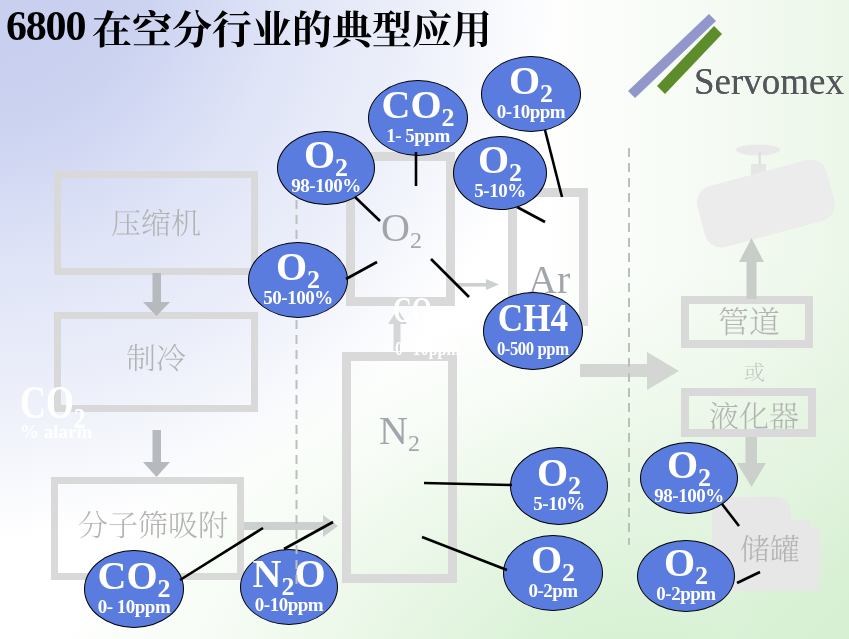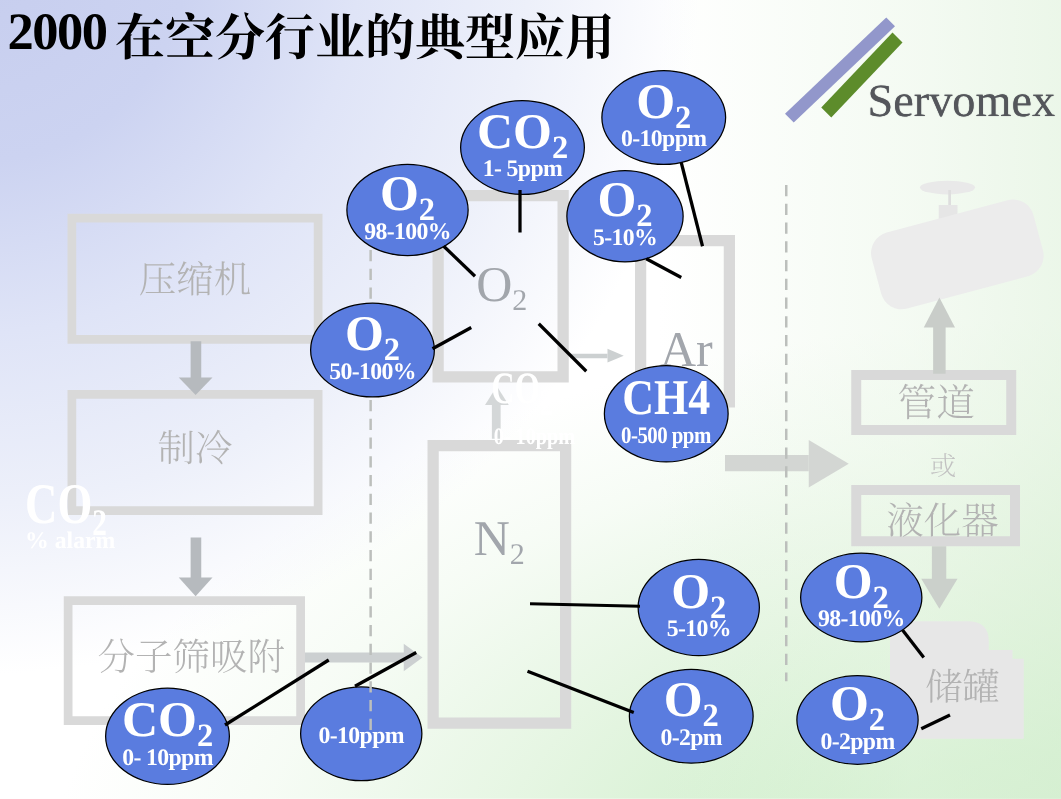--- a/index.html
+++ b/index.html
@@ -116,36 +116,37 @@
 <path d="M0.8 -2 1.6 -0.5C1.8 -0.6 2 -0.7 2.1 -1C6 -1.9 8.9 -2.6 11.1 -3.2L11 -3.5C6.7 -2.8 2.6 -2.2 0.8 -2ZM14.2 -16.9 14 -16.7C15 -16.2 16.3 -15.2 16.7 -14.4C18 -13.9 18.4 -16.4 14.2 -16.9ZM8.4 -6.1H3.9V-10H8.4ZM3.9 -4.3V-5.5H8.4V-4.4H8.5C8.9 -4.4 9.4 -4.7 9.5 -4.8V-9.9C9.8 -9.9 10.1 -10.1 10.2 -10.2L8.8 -11.3L8.2 -10.6H4L2.8 -11.2V-3.9H3C3.4 -3.9 3.9 -4.2 3.9 -4.3ZM18.4 -14.6 17.5 -13.5H12.7C12.6 -14.6 12.6 -15.6 12.6 -16.8C13.1 -16.8 13.3 -17.1 13.4 -17.3L11.5 -17.6C11.5 -16.1 11.5 -14.8 11.6 -13.5H1L1.2 -12.9H11.6C11.8 -9.3 12.3 -6.2 13.3 -3.8C11.6 -1.8 9.3 -0 6.4 1.2L6.6 1.5C9.6 0.5 11.9 -1.1 13.8 -2.9C14.7 -1.2 15.9 0.1 17.6 0.9C18.6 1.5 19.7 1.9 20 1.3C20.1 1.1 20.1 0.9 19.5 0.3L19.7 -2.7L19.5 -2.8C19.3 -1.9 18.9 -0.9 18.7 -0.4C18.5 0 18.4 0.1 18 -0.2C16.4 -0.9 15.3 -2.1 14.5 -3.7C16.2 -5.7 17.4 -7.9 18.2 -10.1C18.8 -10 19 -10.1 19.1 -10.4L17.2 -11C16.6 -8.8 15.5 -6.6 14.1 -4.7C13.2 -7 12.8 -9.8 12.7 -12.9H19.6C19.8 -12.9 20.1 -13 20.1 -13.2C19.4 -13.8 18.4 -14.6 18.4 -14.6Z" transform="translate(744,380)" fill="#c2c2c2" aria-label="或"></path>
 
     <g>
       <path d="M628,91 L709,14 L716,21 L635,98 Z" fill="#9297cb"></path>
       <path d="M657,86 L714,26 L722,34 L665,94 Z" fill="#5d8c2b"></path>
     </g>
 
 <path d="M33.2 -29.3 30.4 -25.8H18.1C19.1 -27.7 19.8 -29.6 20.5 -31.4C21.6 -31.5 21.9 -31.8 22 -32.3L15.2 -34.1C14.7 -31.5 13.9 -28.6 12.8 -25.8H2L2.4 -24.6H12.3C9.8 -18.6 6.1 -12.6 1 -8.2L1.3 -7.8C3.7 -9.1 5.8 -10.5 7.8 -12.2V3.5H8.6C10.5 3.5 12.4 2.5 12.5 2.2V-15.4C13.2 -15.6 13.6 -15.8 13.8 -16.2L12.3 -16.7C14.4 -19.2 16.1 -21.9 17.6 -24.6H37.1C37.7 -24.6 38.1 -24.8 38.2 -25.3C36.3 -26.9 33.2 -29.3 33.2 -29.3ZM31.6 -16.6 29.1 -13.5H26.9V-21.3C27.8 -21.5 28.1 -21.8 28.2 -22.4L22.1 -22.9V-13.5H14.5L14.8 -12.4H22.1V-0.1H13.1L13.4 1H37.6C38.2 1 38.6 0.8 38.7 0.4C36.9 -1.2 33.8 -3.5 33.8 -3.5L31.2 -0.1H26.9V-12.4H35.1C35.6 -12.4 36.1 -12.6 36.2 -13C34.5 -14.5 31.6 -16.6 31.6 -16.6Z M57.7 -21.6C59 -21.6 59.6 -21.9 59.8 -22.4L53.6 -25.6C51.9 -22.3 47.2 -17 42.7 -14.1L43 -13.8C48.8 -15.4 54.5 -18.7 57.7 -21.6ZM46.1 -30.6 45.6 -30.5C45.9 -28.1 44.5 -25.8 43.2 -25C41.9 -24.4 41 -23.2 41.4 -21.8C42 -20.2 43.8 -19.8 45.2 -20.7C46.7 -21.6 47.8 -23.7 47.3 -26.8H72.2C72 -25.5 71.7 -24 71.4 -22.7C69.2 -23.6 66.2 -24.3 62.5 -24.5L62.2 -24.2C66.1 -22 71 -18 73.3 -14.6C77.4 -13.2 79 -18.6 72.7 -22C74.4 -23.1 76.3 -24.6 77.4 -25.8C78.3 -25.8 78.7 -25.9 79 -26.3L74.5 -30.5L71.9 -27.9H61.4C64.5 -28.8 65.3 -34.4 56.2 -34.1L56 -33.9C57.4 -32.7 58.4 -30.5 58.4 -28.6C58.9 -28.2 59.4 -28 59.8 -27.9H47.1C46.9 -28.8 46.6 -29.6 46.1 -30.6ZM73.7 -3.2 71.2 0.2H62.5V-12H73.6C74.2 -12 74.6 -12.2 74.7 -12.7C73.1 -14.2 70.4 -16.4 70.4 -16.4L68 -13.2H45.8L46.1 -12H57.6V0.2H41.7L42 1.3H77.1C77.7 1.3 78.1 1.1 78.2 0.7C76.5 -1 73.7 -3.2 73.7 -3.2Z M99.3 -31.3 93 -33.7C91.3 -27.6 87.1 -19.8 81 -15L81.3 -14.6C89.4 -18.2 94.8 -24.8 97.8 -30.6C98.8 -30.6 99.1 -30.9 99.3 -31.3ZM107 -33.2 103.8 -34.3 103.4 -34C105.4 -24.5 109.3 -18.5 115.6 -14.5C116.2 -16.3 117.8 -18.1 119.2 -18.7L119.4 -19.2C113.5 -21.4 108.1 -25.8 105.5 -31C106.2 -31.8 106.7 -32.6 107 -33.2ZM99.5 -17.2H86.8L87.1 -16.1H94.2C93.9 -10.2 92.7 -3.2 82.4 3.1L82.8 3.6C96.2 -1.7 98.6 -9.2 99.4 -16.1H106.5C106.1 -8.1 105.4 -2.8 104.2 -1.9C103.8 -1.6 103.5 -1.4 102.8 -1.4C101.8 -1.4 98.7 -1.6 96.7 -1.8V-1.3C98.6 -1 100.3 -0.3 101.1 0.4C101.8 1.1 102 2.2 102 3.6C104.6 3.6 106.2 3.1 107.6 2C109.8 0.1 110.7 -5.4 111.2 -15.4C112 -15.4 112.5 -15.7 112.8 -16L108.6 -19.7L106.1 -17.2Z M130.5 -33.8C128.8 -30.6 125.1 -25.6 121.7 -22.4L122 -22C126.8 -24.1 131.4 -27.4 134.3 -30.1C135.2 -29.9 135.6 -30.2 135.8 -30.6ZM137.6 -29.9 137.9 -28.8H156.5C157 -28.8 157.4 -29 157.6 -29.4C155.9 -30.9 153.2 -33.1 153.2 -33.1L150.8 -29.9ZM130.9 -25.8C129 -21.5 124.8 -14.9 120.7 -10.6L121.1 -10.2C123.2 -11.4 125.2 -12.9 127.2 -14.4V3.6H128C129.8 3.6 131.8 2.7 131.9 2.4V-16.8C132.6 -16.9 133 -17.2 133.1 -17.6L131.4 -18.2C132.8 -19.5 134 -20.8 135 -22C136 -21.9 136.4 -22.1 136.6 -22.5ZM135.4 -20.7 135.7 -19.6H147.2V-2.7C147.2 -2.1 147 -1.9 146.2 -1.9C145.1 -1.9 139.1 -2.2 139.1 -2.2V-1.7C141.8 -1.3 143 -0.8 143.9 -0.1C144.7 0.6 145 1.8 145.2 3.3C151.1 2.9 152 0.7 152 -2.5V-19.6H157.8C158.4 -19.6 158.8 -19.8 159 -20.2C157.3 -21.8 154.4 -24 154.4 -24L151.9 -20.7Z M164 -25.6 163.5 -25.4C165.7 -20.3 168.1 -13.5 168.3 -8C172.9 -3.6 176.1 -14.9 164 -25.6ZM194 -4.2 191.2 -0.2H187V-6.5C190.8 -11.8 194.6 -18.5 196.7 -22.9C197.6 -22.8 198.1 -23.1 198.3 -23.6L192 -25.7C190.8 -21 188.9 -14.6 187 -9.1V-31.7C187.9 -31.8 188.2 -32.2 188.2 -32.7L182.3 -33.3V-0.2H178V-31.8C178.9 -31.9 179.2 -32.2 179.3 -32.8L173.4 -33.4V-0.2H161.6L162 0.9H197.8C198.4 0.9 198.8 0.7 198.9 0.3C197.2 -1.5 194 -4.2 194 -4.2Z M221.3 -18.2 220.9 -18C222.6 -15.8 224.1 -12.6 224.3 -9.7C228.6 -6.2 232.9 -14.8 221.3 -18.2ZM215 -32.3 208.5 -33.8C208.3 -31.6 208 -28.4 207.6 -26.3H207.4L203 -28.2V2.1H203.7C205.6 2.1 207.2 1 207.2 0.5V-2.4H213.3V0.7H214C215.6 0.7 217.7 -0.2 217.8 -0.6V-24.4C218.6 -24.6 219.1 -24.9 219.4 -25.2L215.1 -28.6L212.9 -26.3H209.4C210.7 -27.8 212.3 -29.9 213.4 -31.3C214.3 -31.3 214.8 -31.6 215 -32.3ZM213.3 -25.1V-15.2H207.2V-25.1ZM207.2 -14H213.3V-3.5H207.2ZM229.6 -32 223.3 -33.9C222.2 -27.8 220 -21.3 217.9 -17.1L218.4 -16.8C220.9 -19 223.2 -21.8 225.2 -25.2H232.6C232.3 -11.6 231.9 -3.7 230.4 -2.3C230 -1.9 229.6 -1.8 228.9 -1.8C227.9 -1.8 225.1 -2 223.2 -2.2L223.2 -1.6C225.1 -1.2 226.7 -0.6 227.4 0.2C228.1 0.8 228.3 2 228.3 3.5C230.9 3.5 232.7 2.8 234.1 1.4C236.3 -1 236.8 -8.4 237.1 -24.5C238.1 -24.6 238.6 -24.9 238.9 -25.2L234.6 -29L232.1 -26.4H225.8C226.6 -27.9 227.3 -29.5 228 -31.2C228.9 -31.2 229.4 -31.6 229.6 -32Z M263.2 -5.2 263 -4.7C268.1 -2.6 271.3 0.4 272.9 2.6C277 6.4 284.9 -3 263.2 -5.2ZM253 -6.3C251 -3.2 246.2 0.8 241.4 3L241.6 3.4C247.6 2.2 253.3 -0.1 256.6 -2.8C257.8 -2.6 258.5 -2.8 258.8 -3.3ZM253.8 -8H250.4V-16.6H253.8ZM258 -8V-16.6H261.4V-8ZM265.7 -8V-16.6H269.4V-8ZM245.9 -27V-8H241L241.4 -6.8H278.4C279 -6.8 279.4 -7 279.5 -7.5C278.1 -9 275.7 -11.2 275.7 -11.2L274.1 -8.8V-25.4C275.1 -25.6 275.6 -25.8 275.9 -26.2L271 -29.6L268.9 -27H265.7V-32C266.5 -32.1 266.8 -32.4 266.8 -32.9L261.4 -33.4V-27H258V-32C258.9 -32.1 259.1 -32.4 259.2 -32.9L253.8 -33.4V-27H250.8L245.9 -28.9ZM253.8 -25.9V-17.8H250.4V-25.9ZM258 -25.9H261.4V-17.8H258ZM265.7 -25.9H269.4V-17.8H265.7Z M312.3 -33.3V-15.9C312.3 -15.5 312.1 -15.3 311.6 -15.3C310.9 -15.3 307.6 -15.6 307.6 -15.6V-15C309.2 -14.7 309.9 -14.2 310.5 -13.6C311 -12.9 311.1 -11.9 311.2 -10.5C316.1 -11 316.7 -12.6 316.7 -15.7V-31.7C317.6 -31.8 318 -32.2 318.1 -32.8ZM293.4 -29.8V-23.1H290.2L290.3 -24.4V-29.8ZM281.2 1.2 281.6 2.3H317.6C318.2 2.3 318.6 2.1 318.8 1.7C317 0.2 314.1 -2.1 314.1 -2.1L311.6 1.2H302.3V-6.2H314.2C314.8 -6.2 315.2 -6.4 315.4 -6.8C313.6 -8.3 310.8 -10.5 310.8 -10.5L308.4 -7.3H302.3V-11.6C303.4 -11.7 303.7 -12.1 303.8 -12.7L297.8 -13.2V-22H302.9C303.4 -22 303.8 -22.2 303.9 -22.6V-16.4H304.7C306.3 -16.4 308.2 -17.2 308.2 -17.5V-30C309.2 -30.2 309.4 -30.5 309.5 -31L303.9 -31.5V-22.7C302.5 -24.1 300 -26.2 300 -26.2L297.8 -23.1V-29.8H302C302.5 -29.8 302.9 -30 303 -30.4C301.4 -31.8 298.8 -33.7 298.8 -33.7L296.6 -30.9H282.1L282.4 -29.8H286V-24.4V-23.1H281.3L281.6 -22H285.9C285.7 -18.1 284.7 -14 281 -10.7L281.4 -10.3C288.2 -13.3 289.8 -17.9 290.2 -22H293.4V-11.3H294.2C295.8 -11.3 297 -11.7 297.5 -12V-7.3H284.9L285.2 -6.2H297.5V1.2Z M338.1 -23.4 337.6 -23.2C339.5 -19 341.2 -13.4 341.1 -8.7C345.5 -4.4 349.4 -14.9 338.1 -23.4ZM331.7 -20.4 331.2 -20.2C333 -16 334.4 -10.4 334 -5.8C338.3 -1.2 342.5 -11.8 331.7 -20.4ZM337.5 -34.1 337.2 -33.8C338.6 -32.4 340.4 -30 340.9 -27.9C345.2 -25.4 348.3 -33.4 337.5 -34.1ZM356.5 -21.5 349.7 -23.7C348.9 -17.8 346.8 -7 344.6 -0.1H327L327.3 1H357.1C357.7 1 358.1 0.8 358.2 0.4C356.4 -1.3 353.4 -3.8 353.4 -3.8L350.6 -0.1H345.4C349.5 -6.5 353.2 -15.2 355 -20.9C355.9 -20.9 356.4 -21 356.5 -21.5ZM354.3 -30.9 351.7 -27.4H330.7L325.4 -29.2V-17.1C325.4 -10.2 325.1 -2.6 321.2 3.3L321.6 3.6C329.4 -1.9 330 -10.4 330 -17.2V-26.2H357.9C358.5 -26.2 359 -26.4 359 -26.9C357.3 -28.5 354.3 -30.9 354.3 -30.9Z M370.5 -20.4H377.7V-11.8H370.2C370.5 -14.1 370.5 -16.4 370.5 -18.5ZM370.5 -21.5V-29.7H377.7V-21.5ZM365.9 -30.8V-18.4C365.9 -10.9 365.5 -3.2 361.2 2.9L361.6 3.2C367.1 -0.5 369.2 -5.6 370 -10.7H377.7V3H378.5C380.9 3 382.3 2.1 382.3 1.8V-10.7H390.4V-2.8C390.4 -2.2 390.2 -1.9 389.5 -1.9C388.6 -1.9 384.8 -2.2 384.8 -2.2V-1.6C386.7 -1.3 387.6 -0.8 388.2 -0.1C388.7 0.6 388.9 1.7 389 3.1C394.4 2.6 395 0.9 395 -2.3V-28.8C396 -29 396.6 -29.4 396.8 -29.7L392.1 -33.4L389.9 -30.8H371.2L365.9 -32.7ZM390.4 -20.4V-11.8H382.3V-20.4ZM390.4 -21.5H382.3V-29.7H390.4Z" transform="translate(92,44)" fill="#000000" aria-label="在空分行业的典型应用"></path>
   </svg>
 
-  <div class="abs" id="title-product">2000</div>
+  <div class="abs" id="title-product">6800</div>
   <div class="abs gaslabel" id="label-o2"><span>O</span><span class="sub">2</span></div>
   <div class="abs gaslabel" id="label-ar">Ar</div>
   <div class="abs gaslabel" id="label-n2"><span>N</span><span class="sub">2</span></div>
   <div class="abs" id="logo-text">Servomex</div>
 
   <div class="abs whitelabel" id="co2-alarm">
     <div class="f"><span>CO</span><span class="sub">2</span></div>
     <div class="r">% alarm</div>
   </div>
   <div class="abs whitelabel" id="co2-column">
     <div class="f"><span>CO</span><span class="sub">2</span></div>
     <div class="r">0- 10ppm</div>
   </div>
 
 <div class="bubble" style="left:240px;top:549px;width:98px;height:76px">
+  <div class="bf"><span>N</span><span class="sub">2</span><span>O</span></div>
   <div class="br">0-10ppm</div>
 </div>
 
   <svg class="layer" width="849" height="639" viewBox="0 0 849 639">
     <line x1="296.5" y1="200" x2="296.5" y2="590" stroke="#bcbfbc" stroke-width="2" stroke-dasharray="9 6"></line>
     <line x1="629" y1="148" x2="629" y2="545" stroke="#bcbfbc" stroke-width="2" stroke-dasharray="9 6"></line>
   </svg>
 
 <div class="bubble" style="left:368px;top:80px;width:100px;height:76px">
   <div class="bf"><span>CO</span><span class="sub">2</span><span></span></div>

